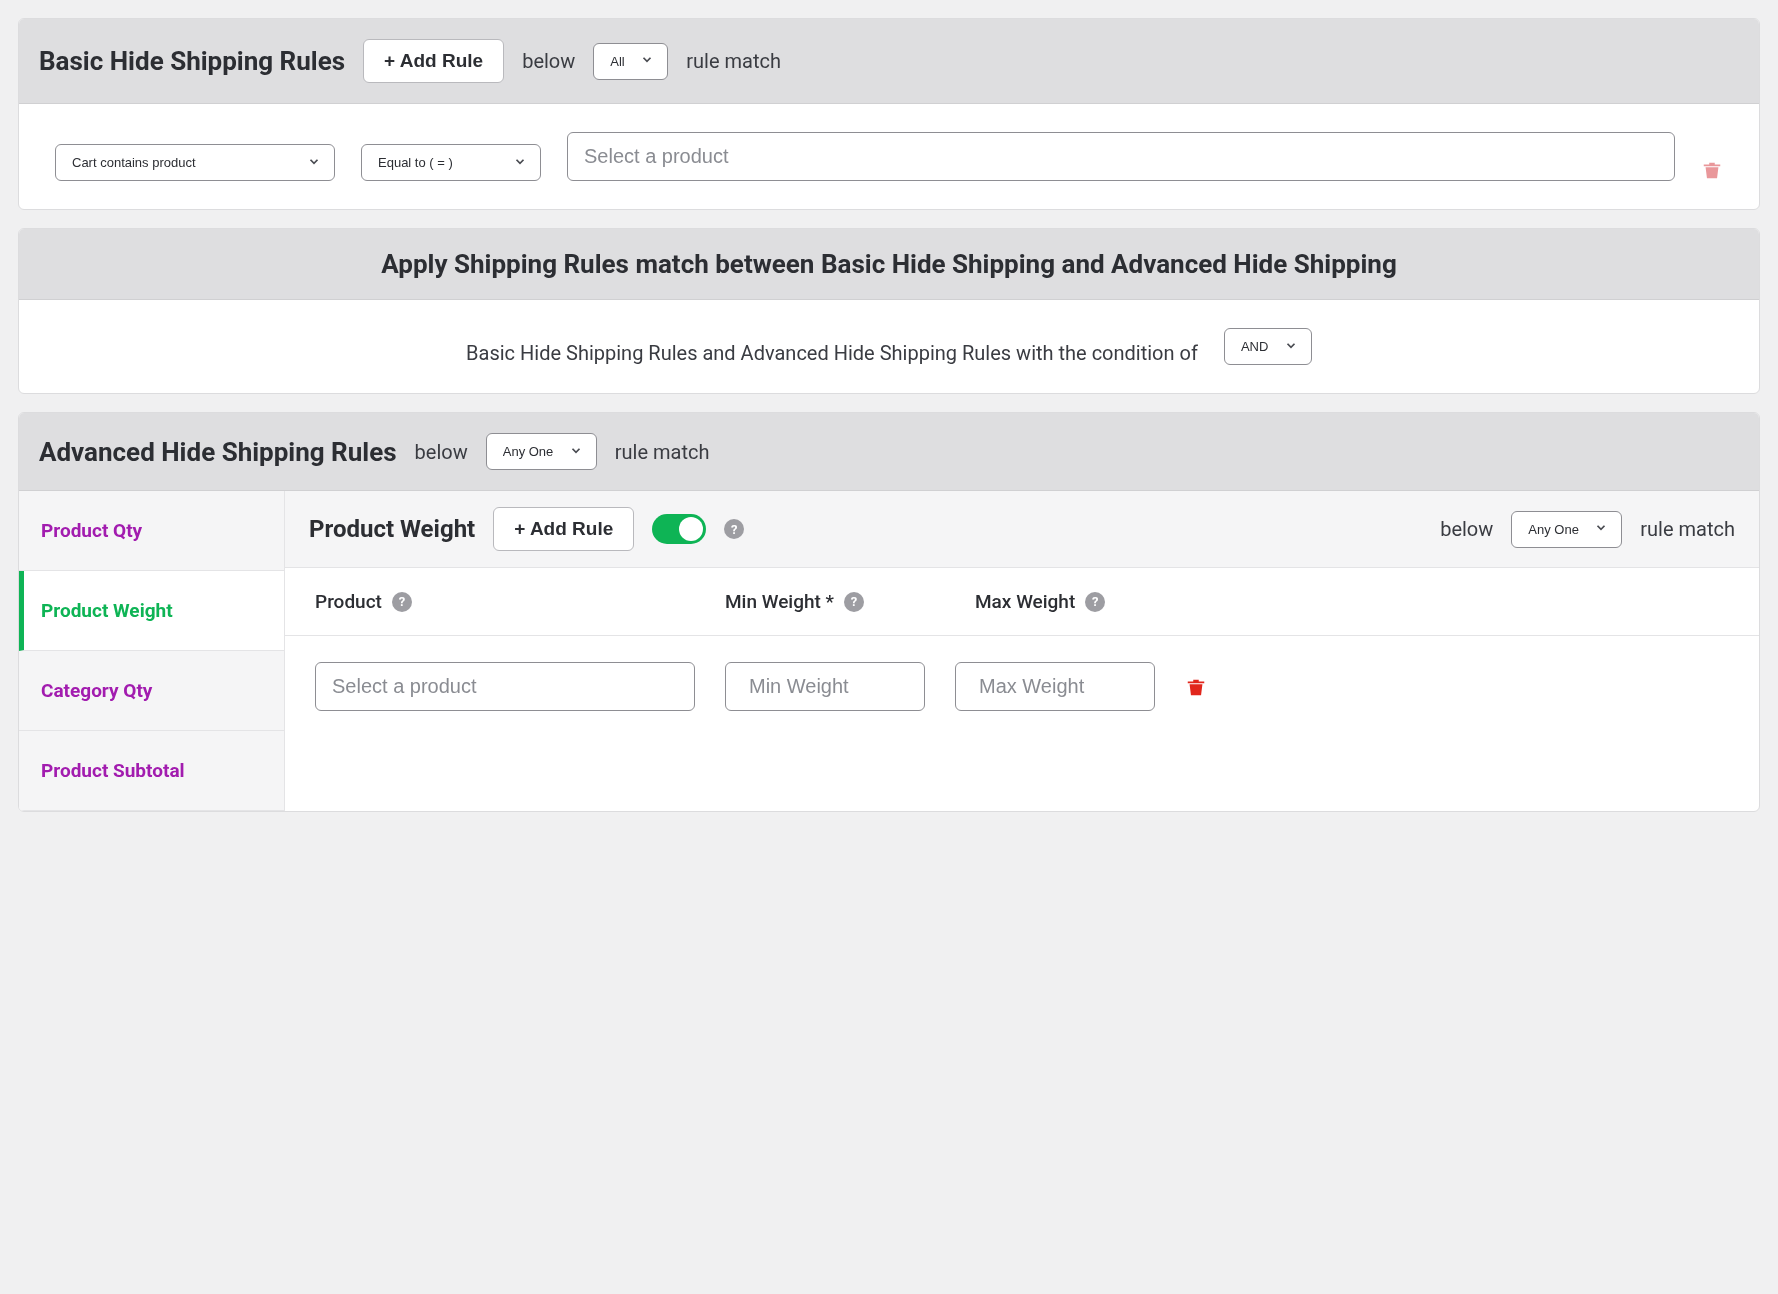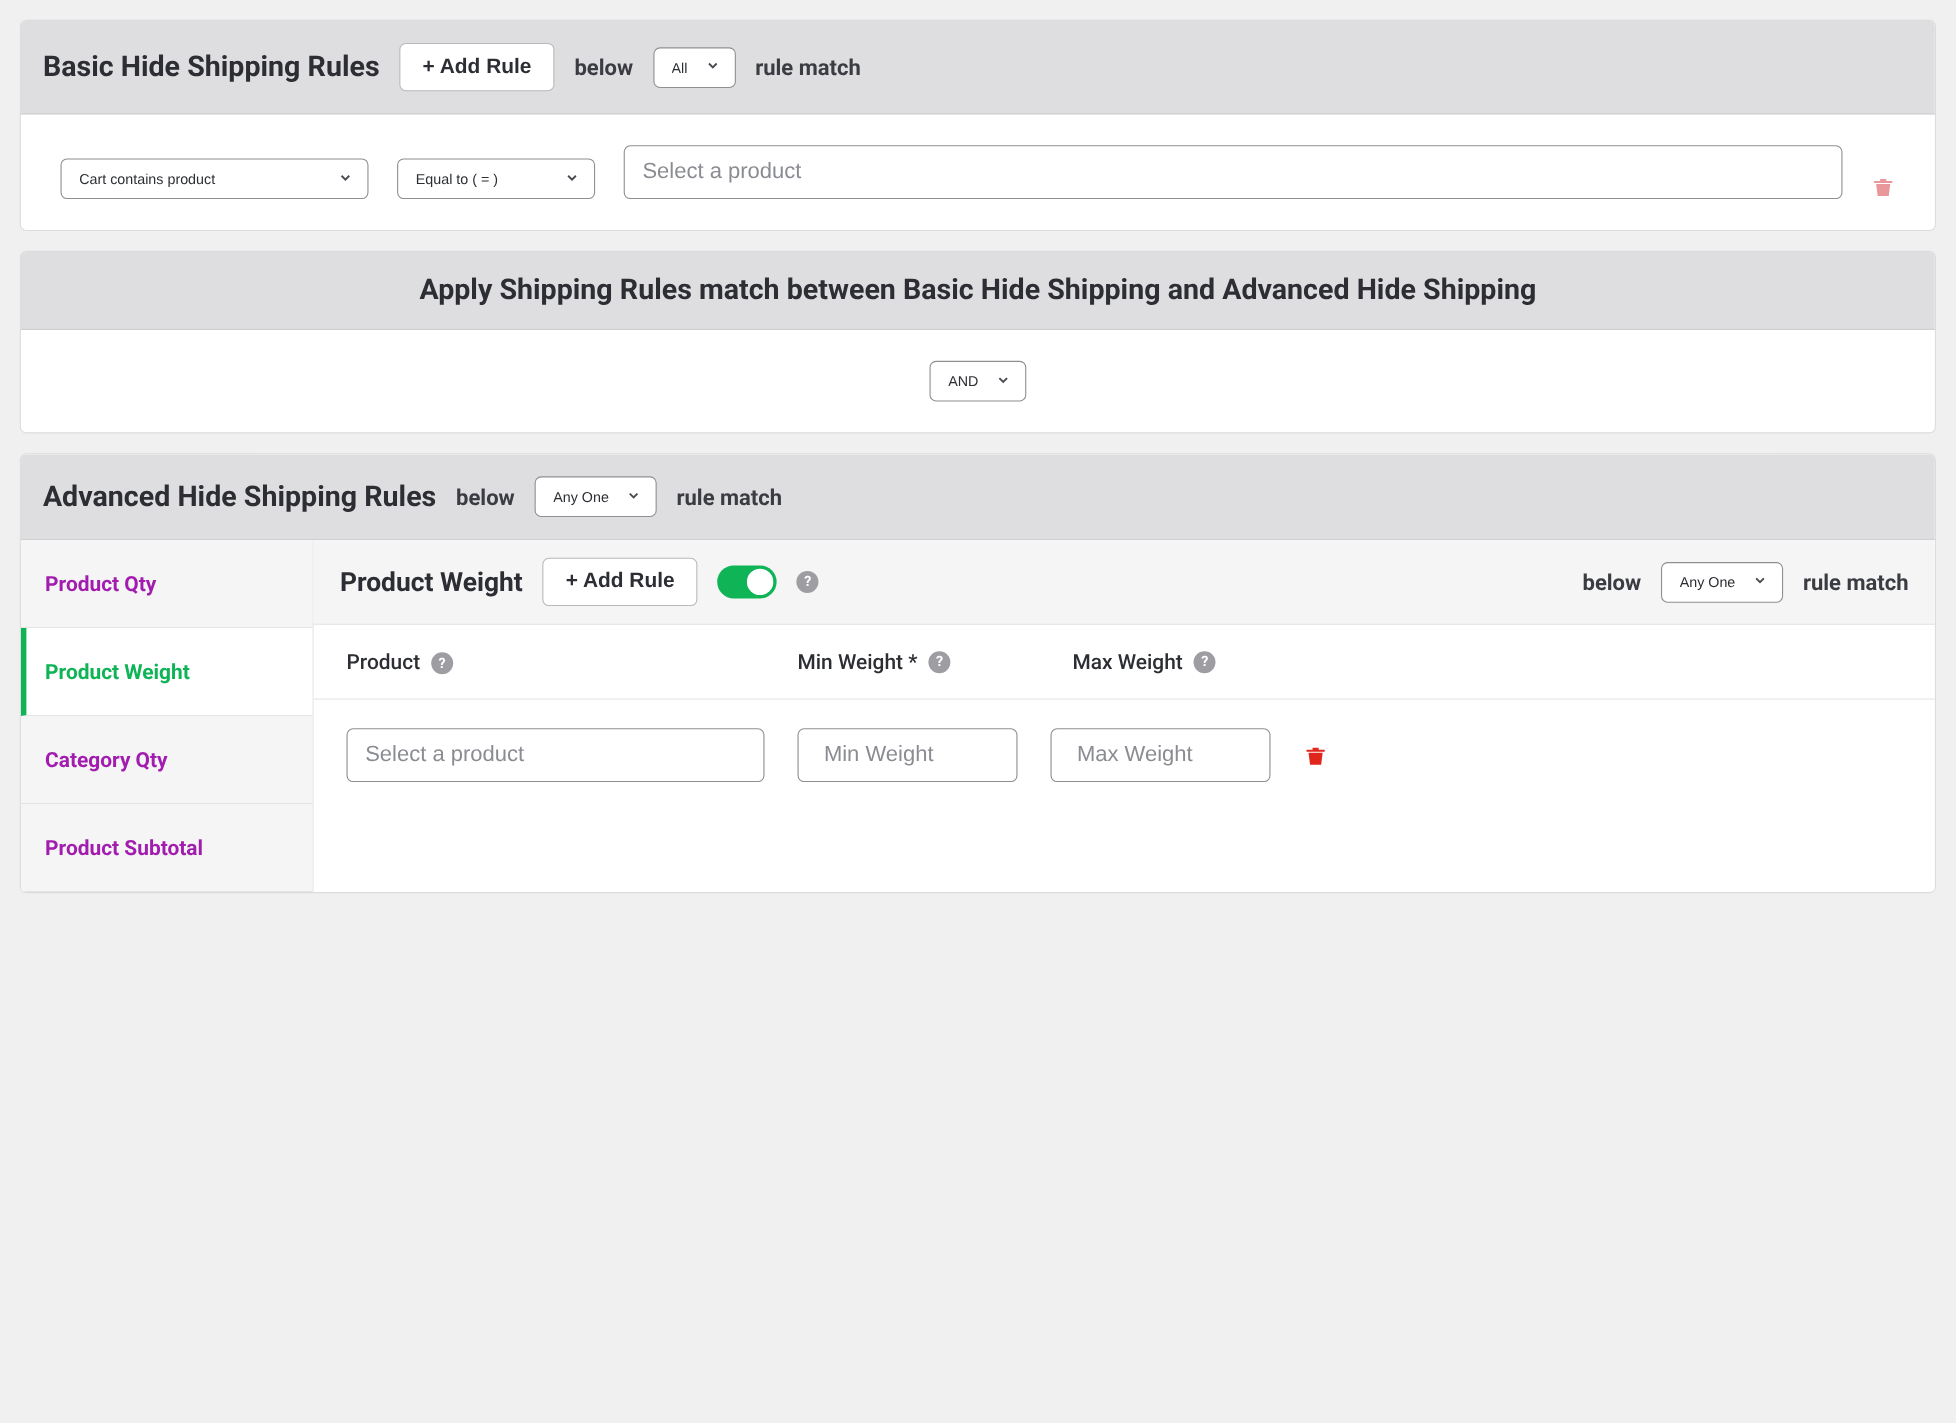--- a/index.html
+++ b/index.html
@@ -45,21 +45,20 @@
     border-radius: 6px;
     padding: 10px 20px;
     font-size: 19px;
     font-weight: 600;
     cursor: pointer;
     color: #2c2e33;
   }
   .text-label {
     font-size: 20px;
     color: #3a3c42;
-    font-weight: bold;
   }
   .select-wrap {
     position: relative;
     display: inline-block;
   }
   .select-wrap select {
     appearance: none;
     -webkit-appearance: none;
     background: #fff;
     border: 1.5px solid #8e8e93;
@@ -170,21 +169,21 @@
     flex-wrap: wrap;
   }
   .col-headers .col {
     display: flex;
     align-items: center;
     gap: 10px;
     font-size: 19px;
     font-weight: 500;
     color: #2c2e33;
   }
-  .col-headers .col.product { flex: 0 0 380px; align-items: flex-end; }
+  .col-headers .col.product { flex: 0 0 380px; }
   .col-headers .col.min { flex: 0 0 220px; }
   .col-headers .col.max { flex: 0 0 220px; }
   .row-inputs {
     display: flex;
     padding: 26px 30px;
     gap: 30px;
     align-items: center;
     flex-wrap: wrap;
   }
   .row-inputs .product-input { flex: 0 0 380px; }
@@ -239,20 +238,21 @@
         </svg>
     </span>
   </div>
 </div>
 
 <div class="card">
   <div class="card-header centered">
     <h2>Apply Shipping Rules match between Basic Hide Shipping and Advanced Hide Shipping</h2>
   </div>
   <div class="card-body centered">
+    <span class="text-label">Basic Hide Shipping Rules and Advanced Hide Shipping Rules with the condition of</span>
     <span class="select-wrap">
       <select>
         <option>AND</option>
       </select>
       <span class="chev">
         <svg width="14" height="14" viewBox="0 0 24 24" fill="none" stroke="currentColor" stroke-width="3">
             <polyline points="6 9 12 15 18 9"></polyline>
           </svg>
       </span>
     </span>

